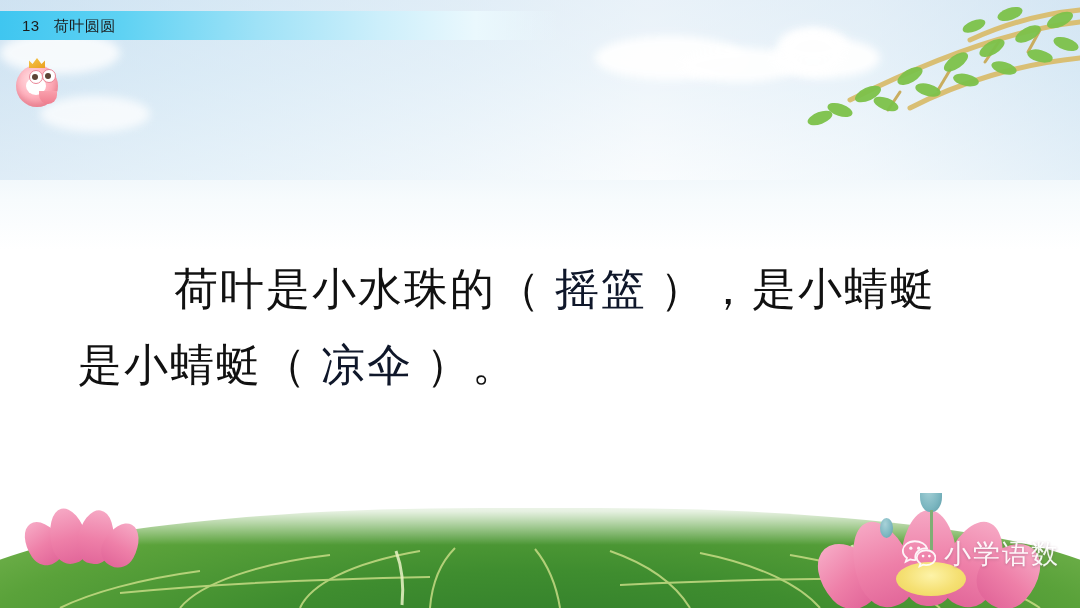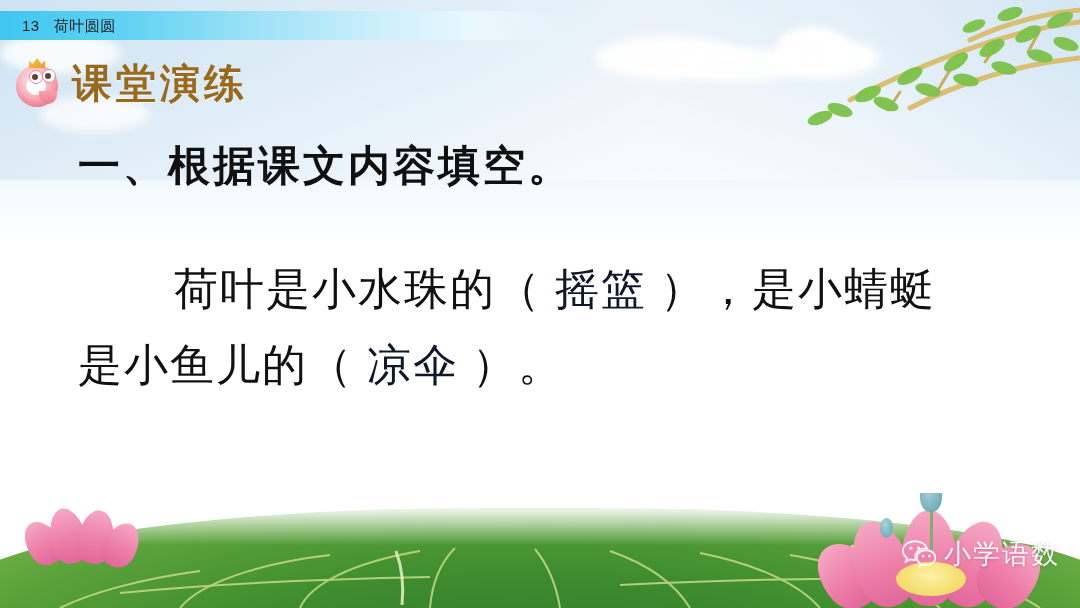--- a/index.html
+++ b/index.html
@@ -291,30 +291,28 @@
   </div>
 
   <div class="mascot">
     <div class="body"></div>
     <div class="mouth-hole"></div>
     <div class="tail"></div>
     <div class="eye l"></div>
     <div class="eye r"></div>
     <div class="crown"></div>
   </div>
-  <div class="section-title">课堂演练</div>
-
-  <div class="question-heading">一、根据课文内容填空。</div>
+
 
   <div class="body-text">
     <div>
       <span class="indent"></span><span>荷叶是小水珠的（ </span><span class="answer">摇篮</span><span> ），是小蜻蜓</span>
     </div>
     <div>
-      <span>是小鱼儿的（ </span><span class="answer">凉伞</span><span> ）。</span>
+      <span>是小蜻蜓（ </span><span class="answer">凉伞</span><span> ）。</span>
     </div>
   </div>
 
   <div class="bottom-scene">
     <div class="leaf-mass"></div>
 
     <svg class="leaf-veins" viewBox="0 0 1080 115" preserveAspectRatio="none">
       <g stroke="#cfe08a" stroke-width="2" fill="none" opacity=".8">
         <path d="M 180 115 C 200 90 260 70 330 62"></path>
         <path d="M 300 115 C 310 92 350 70 420 58"></path>

